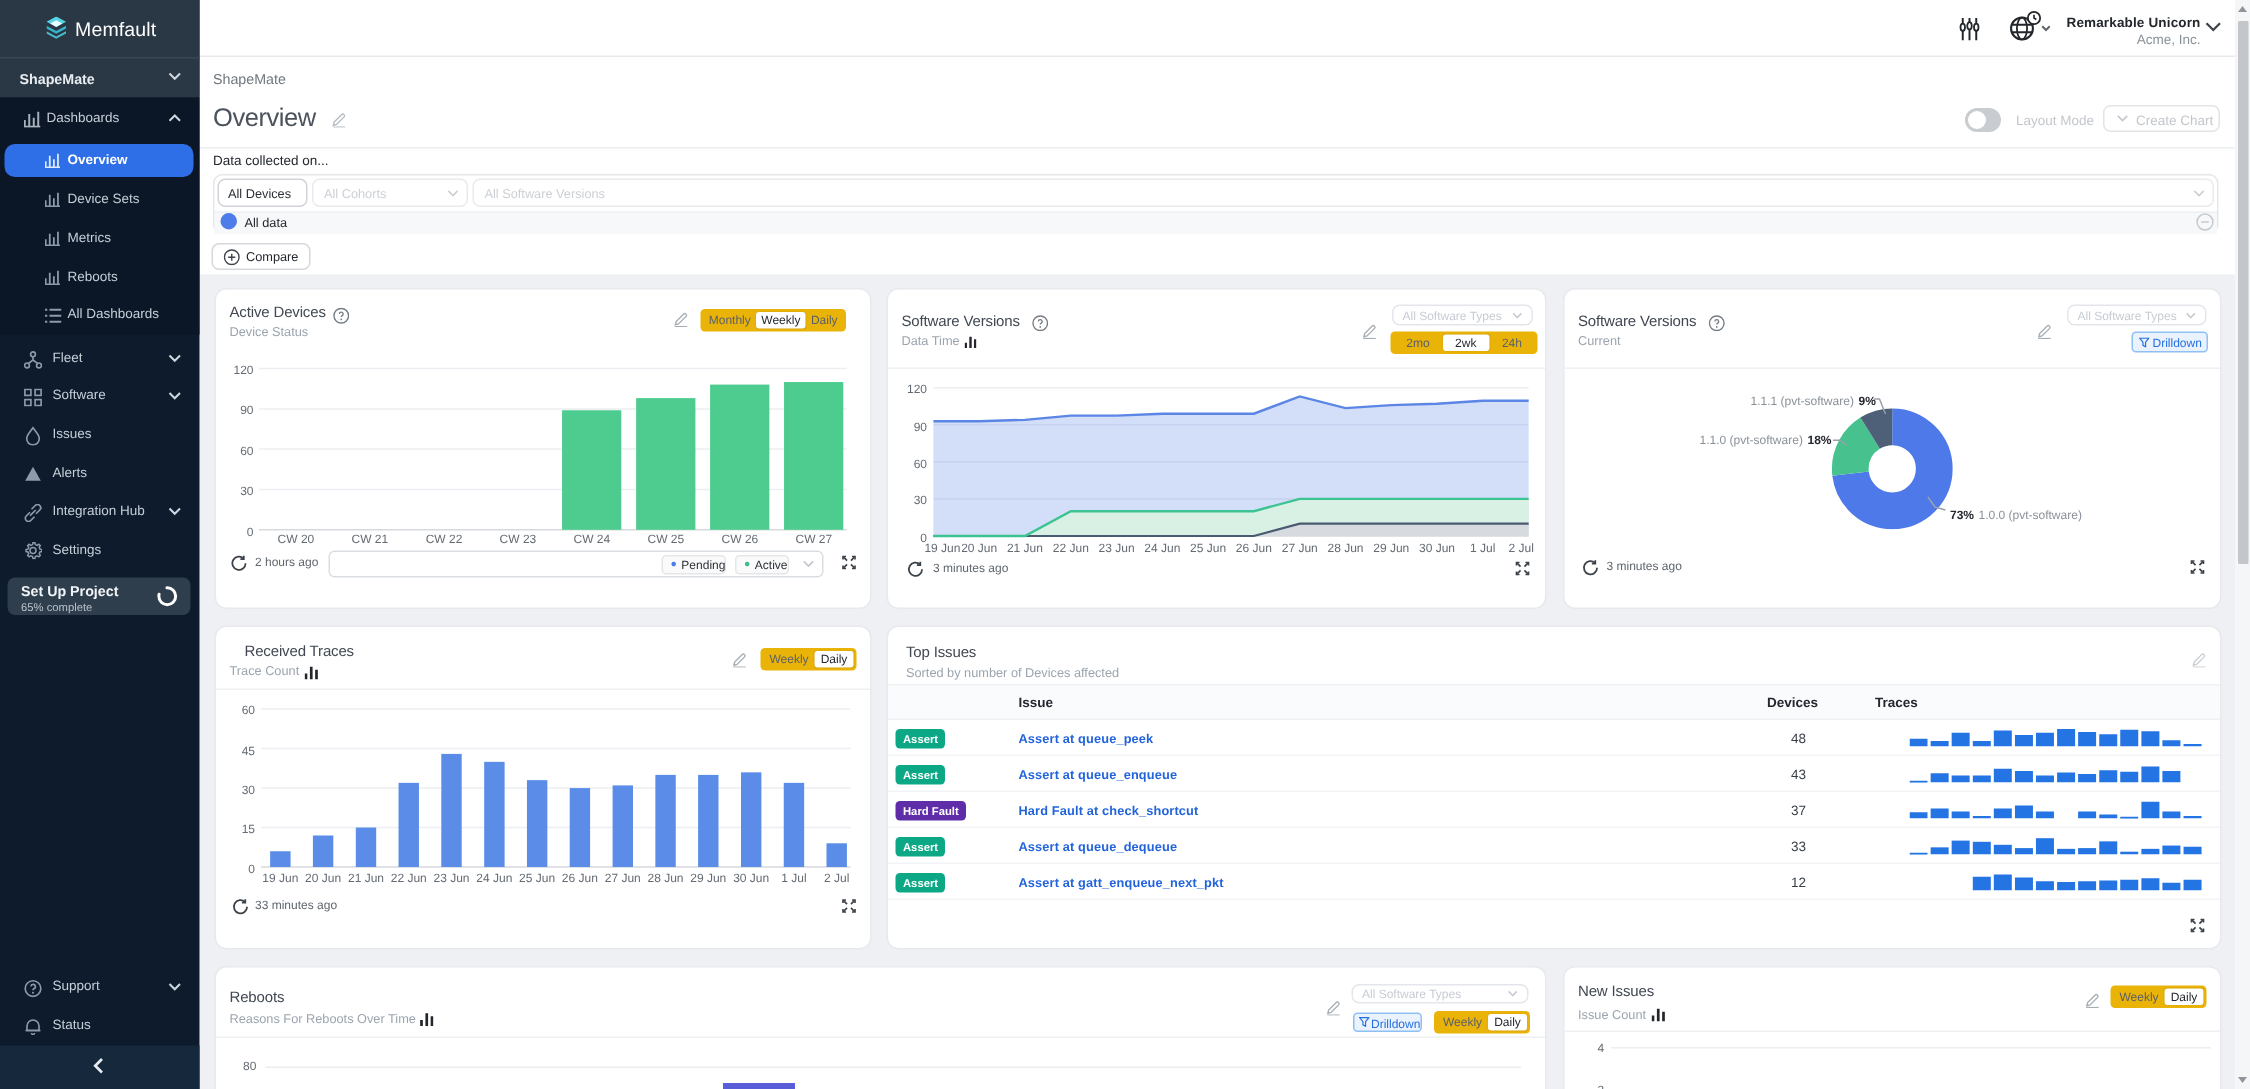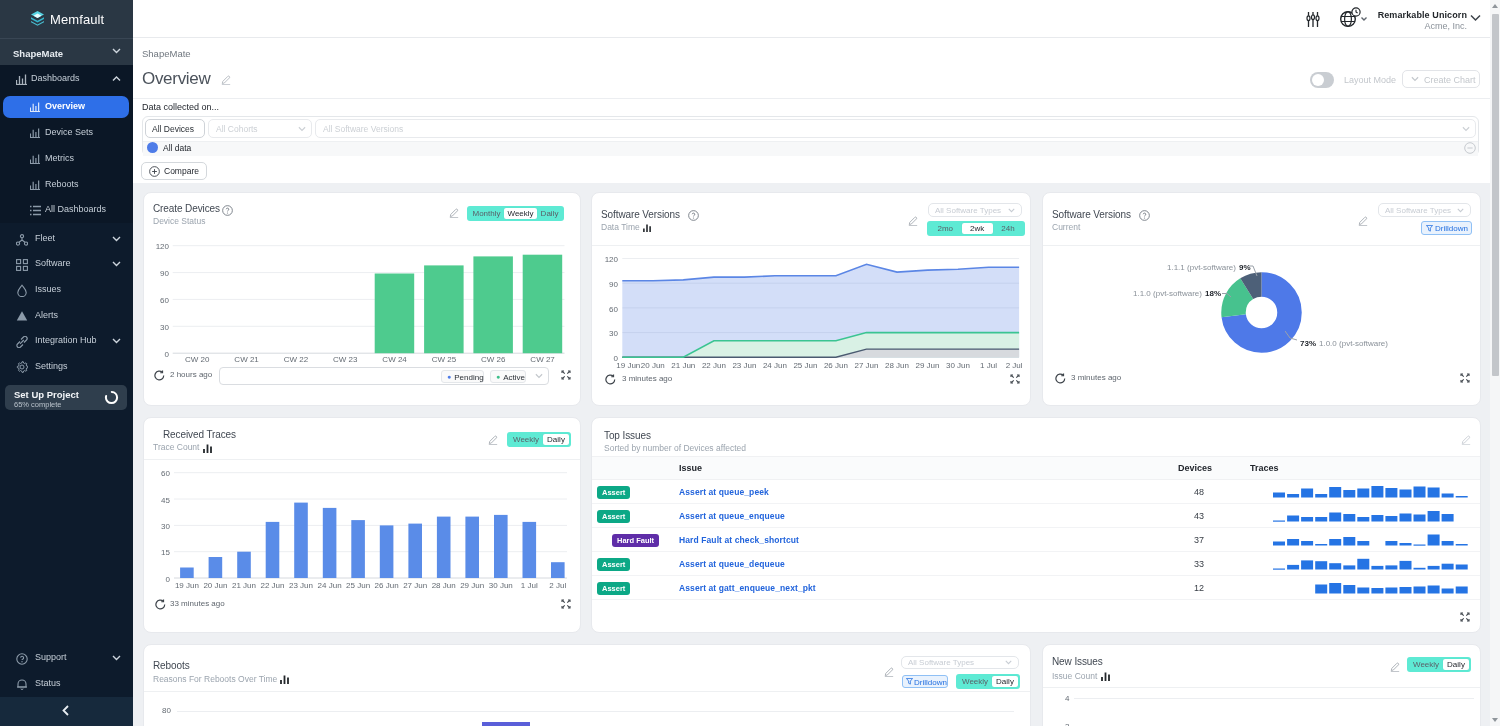--- a/index.html
+++ b/index.html
@@ -12,21 +12,21 @@
 #sb-top { position:absolute; left:0; top:0; width:133px; height:65px; background:#2a3744; }
 #sb-top .divider { position:absolute; left:0; top:37.5px; width:133px; height:1px; background:#394654; }
 .sb-item { position:absolute; color:#c6cfd8; font-size:9px; white-space:nowrap; }
 .sb-ic { position:absolute; opacity:0.85; }
 
 #topbar { position:absolute; left:133px; top:0; width:1357px; height:38px; background:#fff; border-bottom:1px solid #e8eaed; }
 
 .card { position:absolute; background:#fff; border:1px solid #e7e9ed; border-radius:8px; }
 .ctitle { position:absolute; font-size:10px; color:#414852; font-weight:500; white-space:nowrap; letter-spacing:-0.1px; }
 .csub { position:absolute; font-size:8.5px; color:#9ba4ae; white-space:nowrap; }
-.seg { position:absolute; display:flex; background:#5eead4; border-radius:3px; padding:2px; font-size:8px; color:#5a6069;align-items:center; }
+.seg { position:absolute; display:flex; background:#eab308; border-radius:3px; padding:2px; font-size:8px; color:#5a6069;align-items:center; }
 .seg span { padding:0 4px; line-height:11px; border-radius:2px; }
 .seg span.on { background:#fff; color:#23272e; box-shadow:0 0 1px rgba(0,0,0,0.15); }
 .sel { position:absolute; border:1px solid #e3e6ea; border-radius:5px; background:#fff; color:#c7ccd3; font-size:8px; display:flex; align-items:center; justify-content:space-between; padding:0 6px; }
 .ago { position:absolute; font-size:8px; color:#5f666e; white-space:nowrap; }
 svg { display:block; }
 .gray-main { position:absolute; left:133px; top:183px; width:1357px; height:543px; background:#eef0f3; }
 .badge { position:absolute; background:#0ca886; color:#fff; font-size:7.5px; font-weight:700; padding:2.5px 5px 3px; border-radius:3px; line-height:7.5px; }
 .badge.hf { background:#5f2da8; }
 .ilink { position:absolute; font-size:8.5px; font-weight:700; color:#2264dc; letter-spacing:0.1px; }
 .inum { position:absolute; left:580px; width:32px; text-align:right; font-size:9px; color:#383e46; }
@@ -98,21 +98,21 @@
       <path d="M3.4 6 H8.6" stroke="#c6cacf" stroke-width="1"></path>
     </svg>
   <div class="abs" style="left:141px;top:162px;width:66px;height:18px;border:1px solid #d4d8dc;border-radius:5px;background:#fff;"></div>
   <svg class="abs" style="left:149px;top:165.5px" width="11" height="11" viewBox="0 0 12 12">
       <circle cx="6" cy="6" r="5.3" fill="none" stroke="#3d434a" stroke-width="1"></circle>
       <path d="M6 3.4 V8.6 M3.4 6 H8.6" stroke="#3d434a" stroke-width="1"></path>
     </svg>
   <div class="abs" style="left:164px;top:166px;font-size:8.5px;color:#23272e;">Compare</div>
 
   <div class="card" style="left:143px;top:192px;width:438px;height:214px;">
-    <div class="ctitle" style="left:9px;top:10px;">Create Devices</div>
+    <div class="ctitle" style="left:9px;top:10px;">Active Devices</div>
     <svg class="abs" style="left:78px;top:11.5px" width="11" height="11" viewBox="0 0 12 12">
         <circle cx="6" cy="6" r="5.3" fill="none" stroke="#757c84" stroke-width="1"></circle>
         <path d="M4.6 4.6 a1.4 1.4 0 1 1 1.9 1.5 c-0.4 0.15 -0.5 0.4 -0.5 0.8" stroke="#757c84" stroke-width="1" fill="none"></path>
         <circle cx="6" cy="8.7" r="0.65" fill="#757c84"></circle>
       </svg>
     <div class="csub" style="left:9px;top:23px;">Device Status</div>
     <svg class="abs" style="left:305px;top:15px" width="10" height="10" viewBox="0 0 12 12">
         <path d="M8.2 1.6 a1.35 1.35 0 0 1 1.9 1.9 L4 9.6 L1.5 10.2 L2.1 7.7 Z" fill="none" stroke="#a7adb4" stroke-width="1.1"></path>
         <path d="M1 11.6 H11" stroke="#a7adb4" stroke-width="1"></path>
       </svg>
@@ -388,21 +388,21 @@
       <div class="abs" style="left:0;top:86px;width:888px;height:24px;border-bottom:1px solid #f2f3f5;"></div>
       <div class="abs" style="left:0;top:110px;width:888px;height:24px;border-bottom:1px solid #f2f3f5;"></div>
       <div class="abs" style="left:0;top:134px;width:888px;height:24px;border-bottom:1px solid #f2f3f5;"></div>
       <div class="abs" style="left:0;top:158px;width:888px;height:24px;border-bottom:1px solid #f2f3f5;"></div>
       <div class="badge" style="left:5px;top:68px;">Assert</div>
       <div class="ilink" style="left:87px;top:69px;">Assert at queue_peek</div>
       <div class="inum" style="top:69px;">48</div>
       <div class="badge" style="left:5px;top:92px;">Assert</div>
       <div class="ilink" style="left:87px;top:93px;">Assert at queue_enqueue</div>
       <div class="inum" style="top:93px;">43</div>
-      <div class="badge hf" style="left:20px;top:116px;">Hard Fault</div>
+      <div class="badge hf" style="left:5px;top:116px;">Hard Fault</div>
       <div class="ilink" style="left:87px;top:117px;">Hard Fault at check_shortcut</div>
       <div class="inum" style="top:117px;">37</div>
       <div class="badge" style="left:5px;top:140px;">Assert</div>
       <div class="ilink" style="left:87px;top:141px;">Assert at queue_dequeue</div>
       <div class="inum" style="top:141px;">33</div>
       <div class="badge" style="left:5px;top:164px;">Assert</div>
       <div class="ilink" style="left:87px;top:165px;">Assert at gatt_enqueue_next_pkt</div>
       <div class="inum" style="top:165px;">12</div>
       <svg class="abs spark" style="left:681px;top:62px" width="200" height="24">
           <rect x="0.0" y="12.5" width="12" height="5" fill="#2574e4"></rect>

